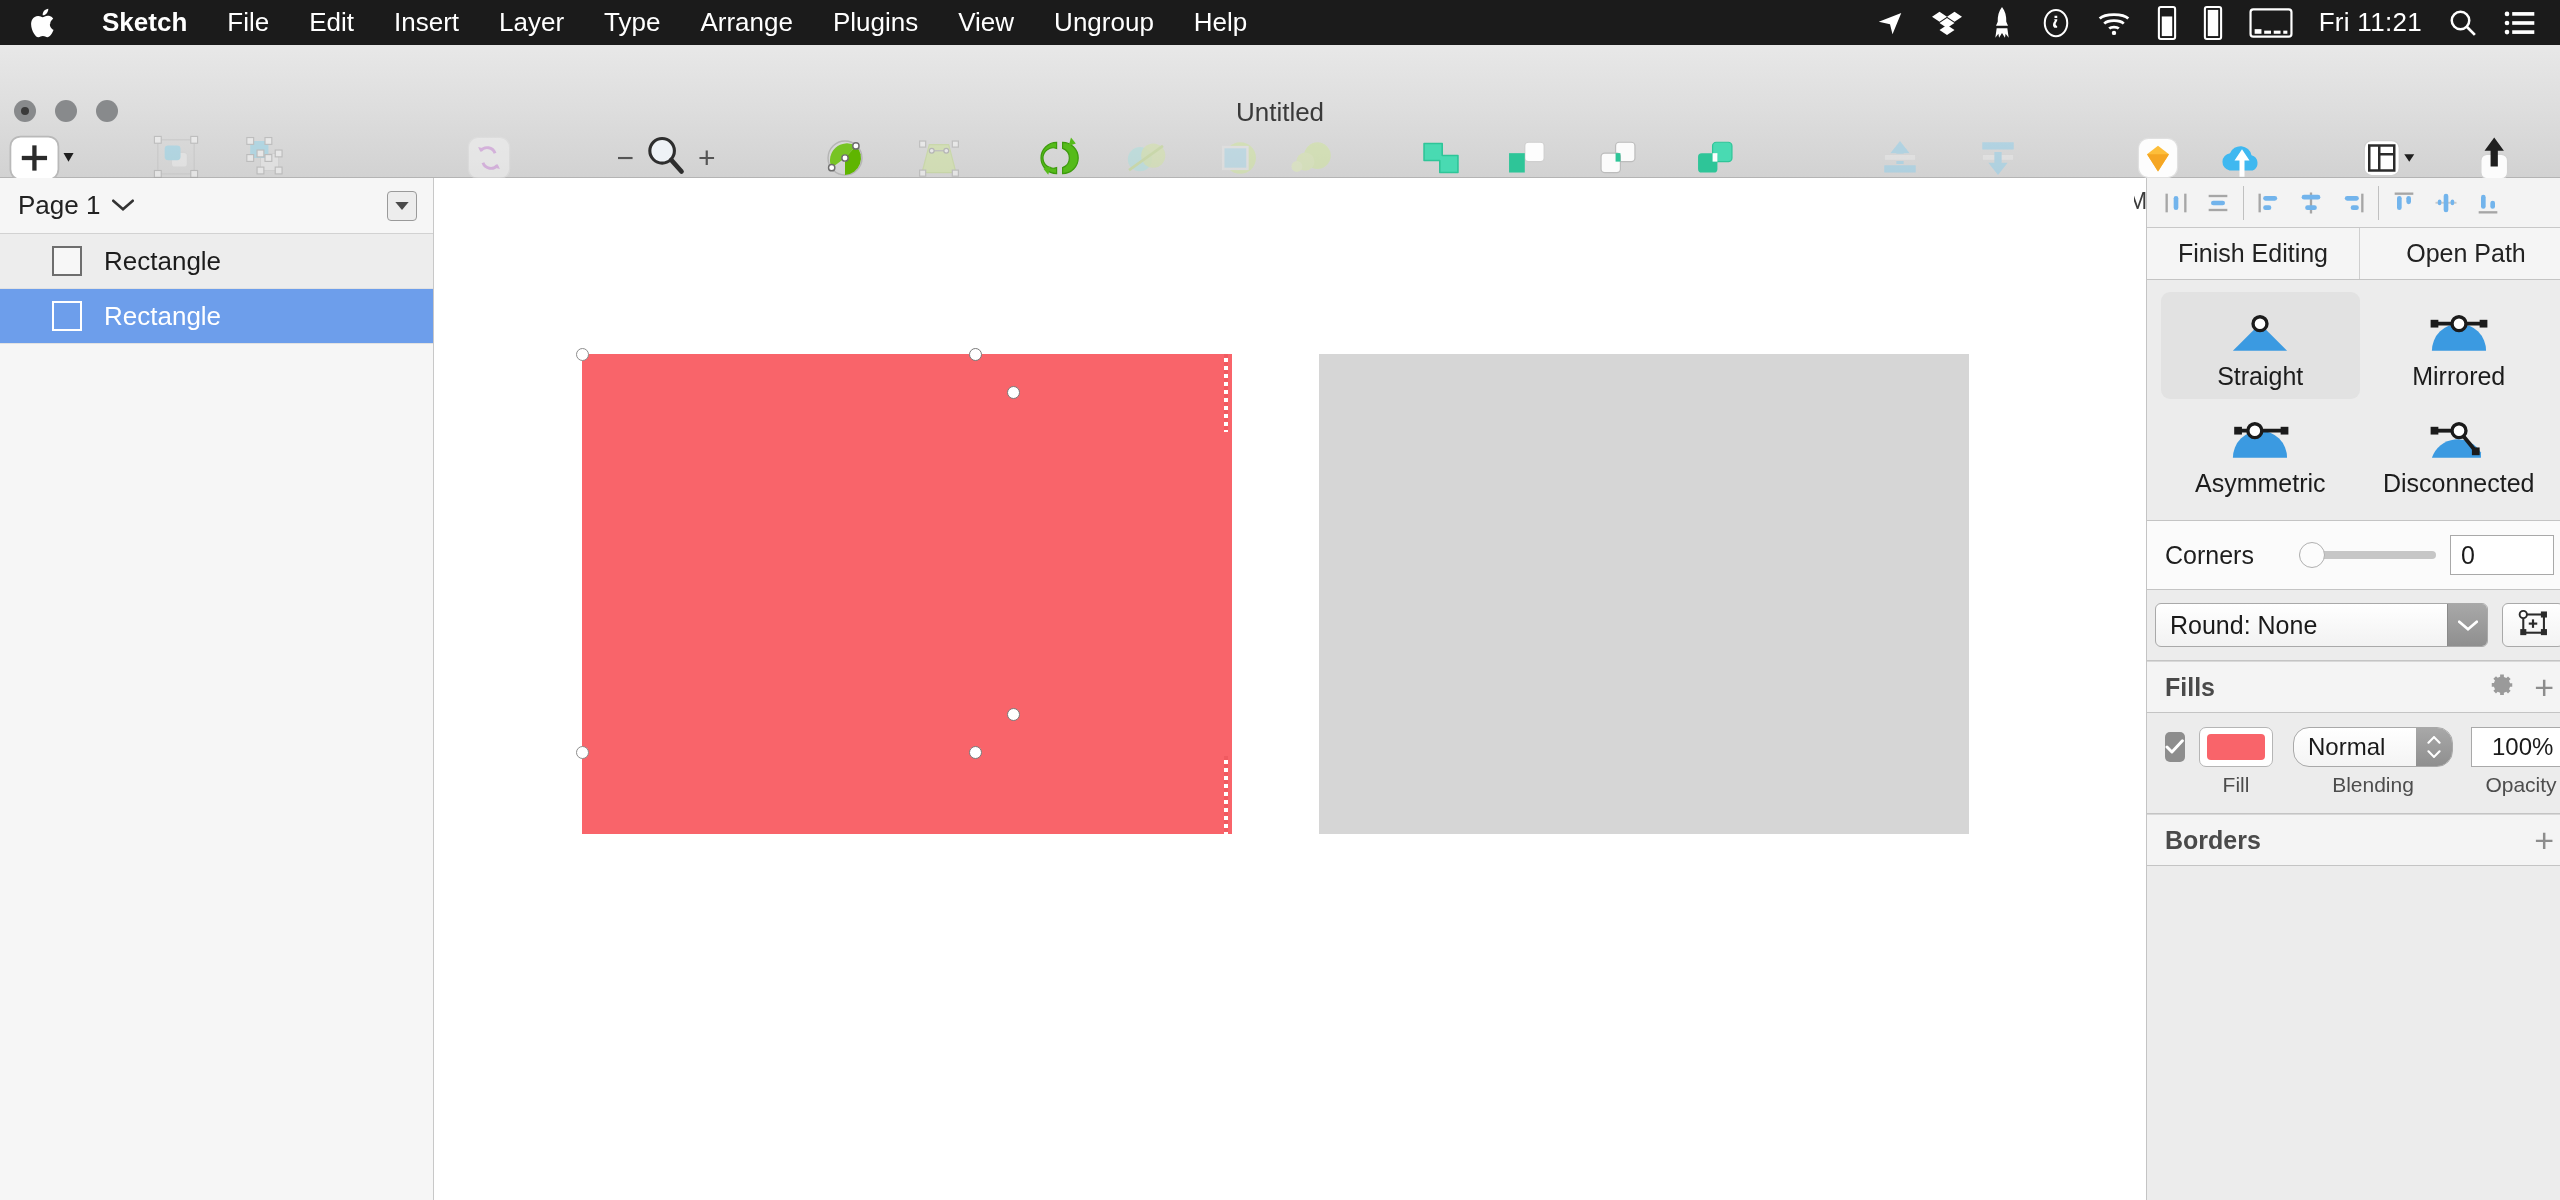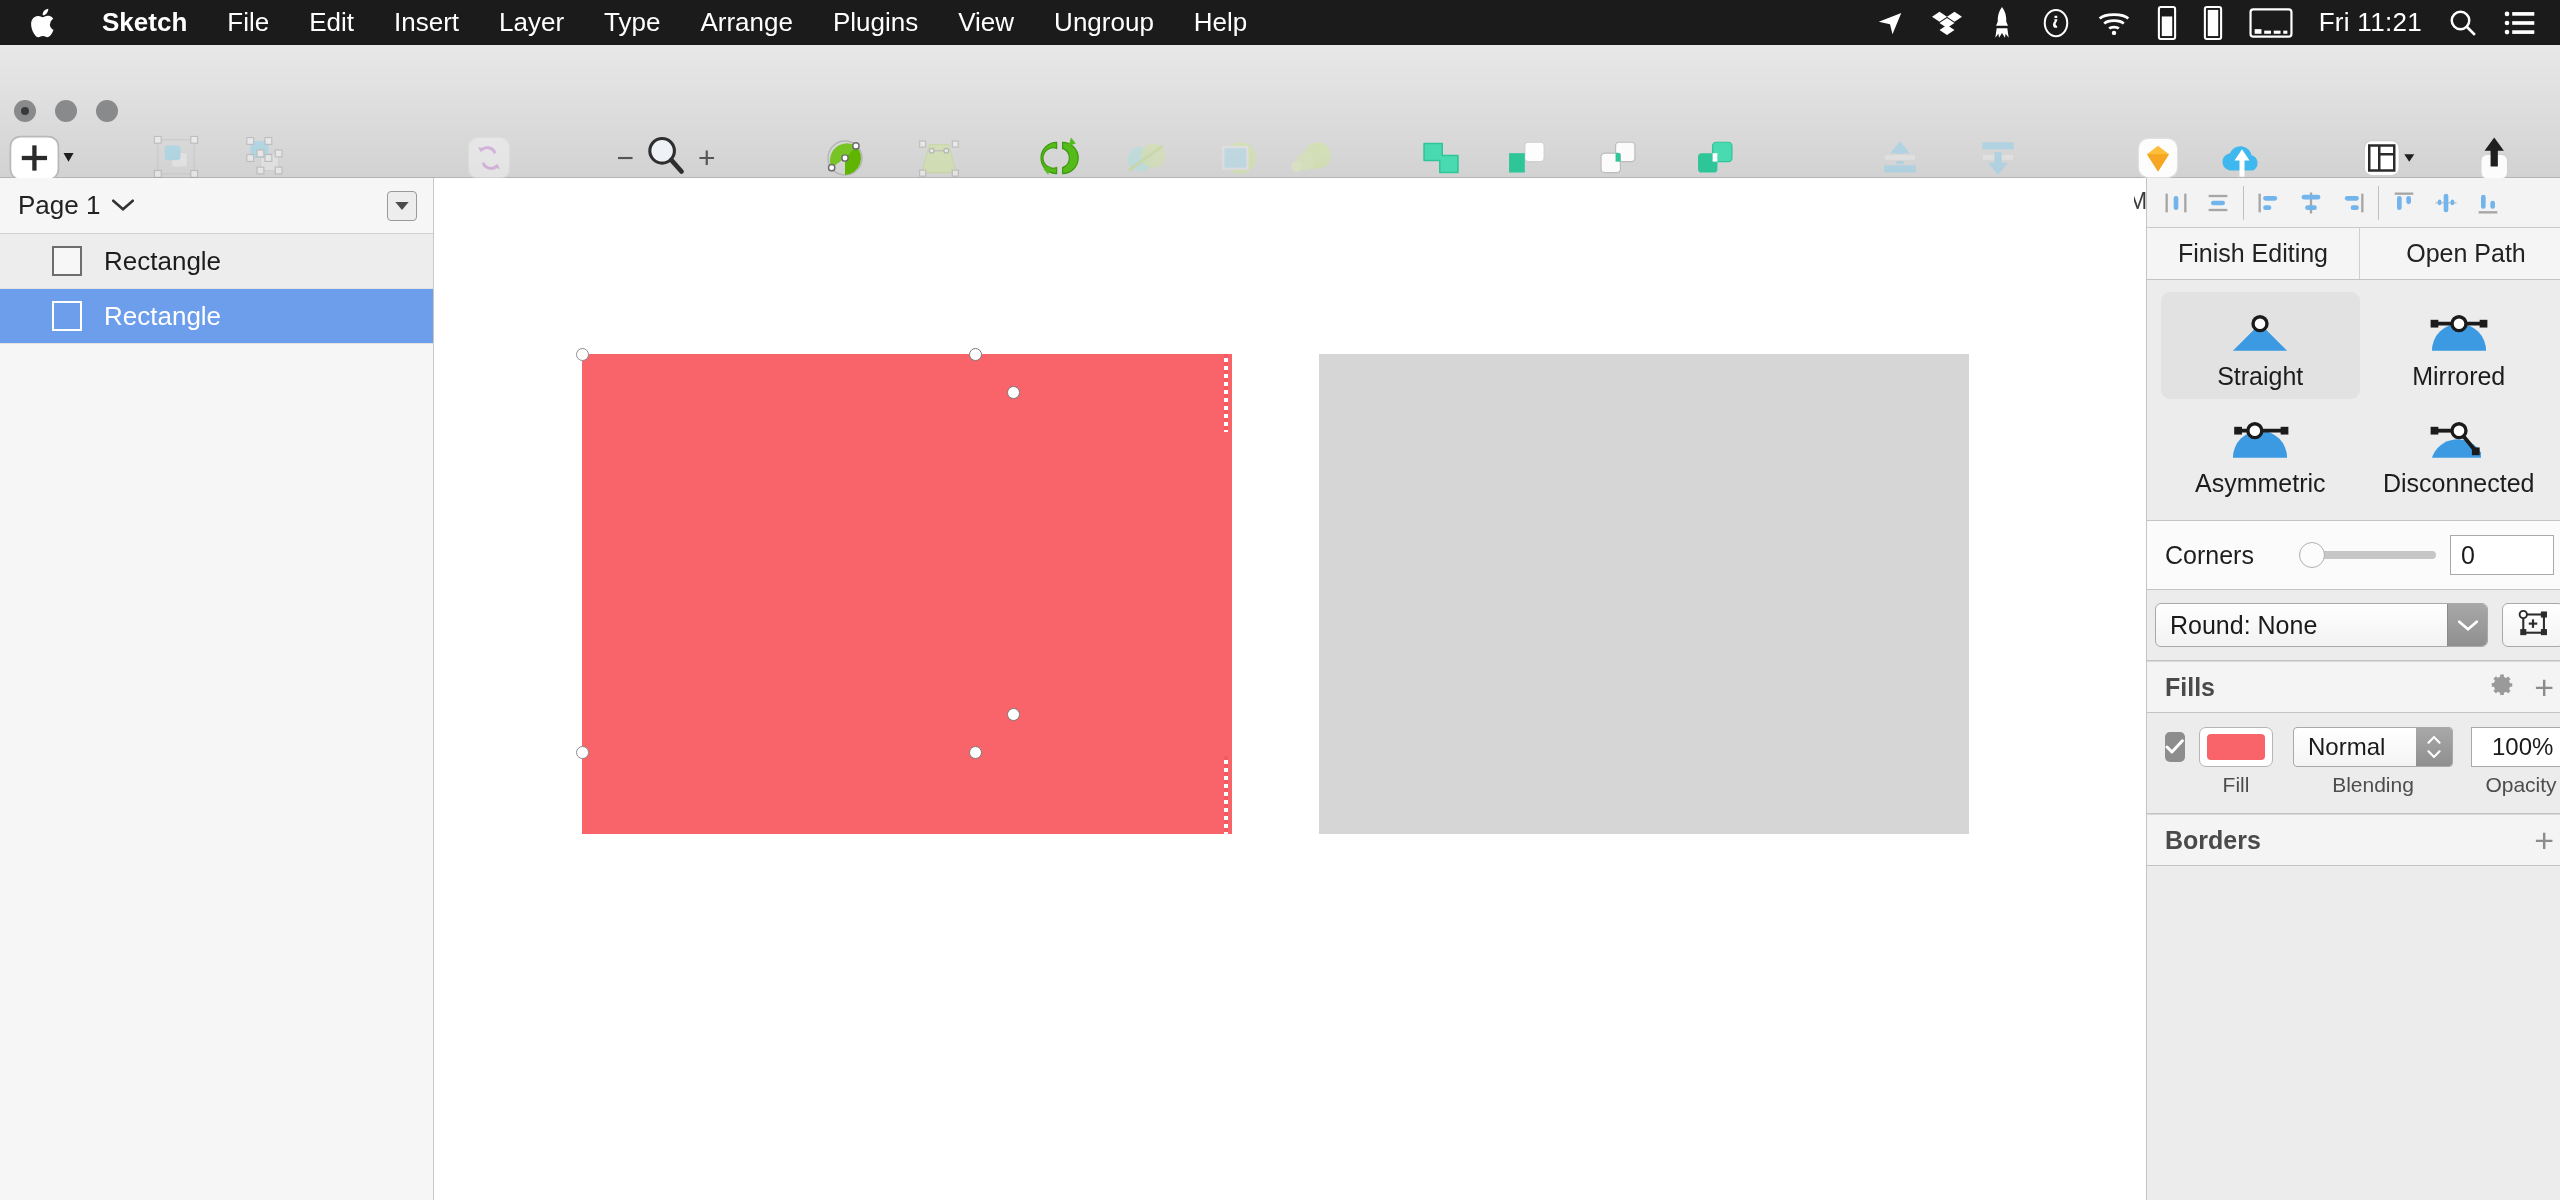--- a/index.html
+++ b/index.html
@@ -196,21 +196,21 @@
   .fcol { display: flex; flex-direction: column; align-items: center; margin-left: 14px; }
   .swatch-outer {
     width: 74px; height: 40px; background: #fff; border: 1px solid #b5b5b5; border-radius: 7px;
     display: flex; align-items: center; justify-content: center;
   }
   .swatch { width: 58px; height: 26px; border-radius: 4px; }
   .fcol .flbl { font-size: 21px; color: #4d4d4d; margin-top: 6px; }
   .blend-sel {
     width: 160px; height: 40px; display: flex; align-items: center; padding-left: 14px;
     background: linear-gradient(to bottom,#ffffff,#f4f4f4); border: 1px solid #a9a9a9;
-    border-radius: 4px; font-size: 24px; color: #1a1a1a; position: relative; overflow: hidden;
+    border-radius: 16px; font-size: 24px; color: #1a1a1a; position: relative; overflow: hidden;
   }
   .blend-sel .stepper {
     position: absolute; right: 0; top: 0; width: 36px; height: 100%;
     background: linear-gradient(to bottom,#a8a8a8,#8f8f8f);
     display: flex; flex-direction: column; align-items: center; justify-content: center; gap: 2px;
   }
   .opa-field {
     width: 100px; height: 40px; background: #fff; border: 1px solid #a9a9a9;
     font-size: 24px; color: #1a1a1a; display: flex; align-items: center; padding-left: 20px;
   }
@@ -310,20 +310,21 @@
       </div>
     </div>
   </div>
 
   <div class="toolbar">
     <div class="traffic">
       <div class="tl first"></div>
       <div class="tl"></div>
       <div class="tl"></div>
     </div>
+    <div class="win-title">Untitled</div>
 
     <div class="tb-items">
 
       <div class="tb" style="left:-24px;">
         <div class="ic">
           <svg width="74" height="48" viewBox="0 0 56 38">
             <rect x="3" y="2" width="38" height="34" rx="8" fill="#fff" stroke="#b9b9b9" stroke-width="1.4"></rect>
             <line x1="22" y1="9" x2="22" y2="29" stroke="#2b2b2b" stroke-width="3.4"></line>
             <line x1="12" y1="19" x2="32" y2="19" stroke="#2b2b2b" stroke-width="3.4"></line>
             <path d="M45 15 L53 15 L49 22 Z" fill="#1f1f1f"></path>

